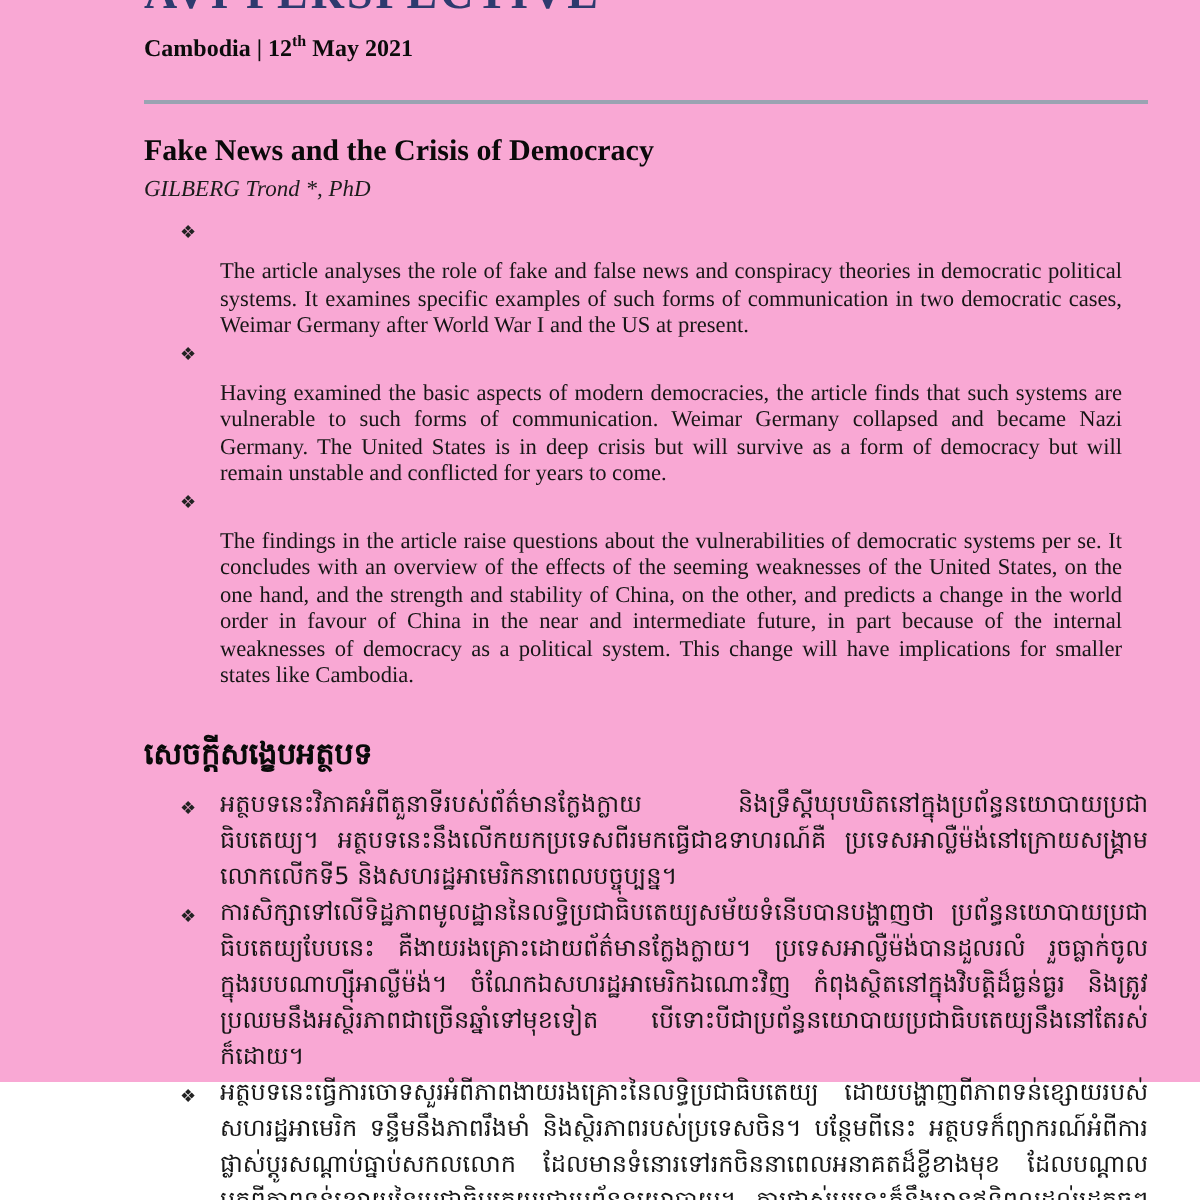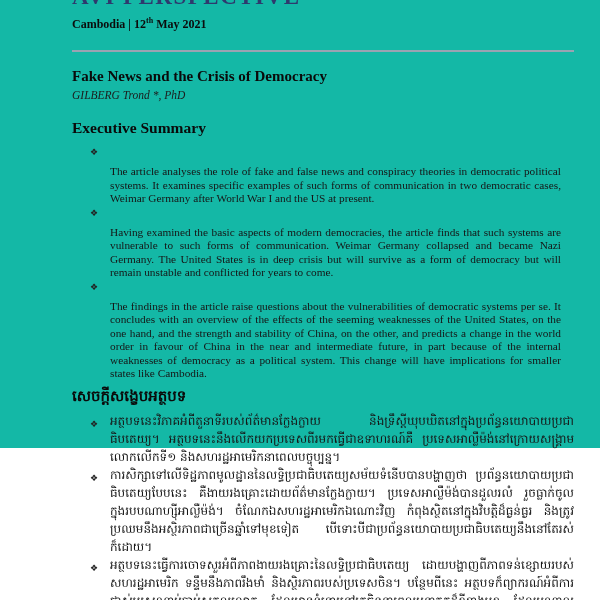--- a/index.html
+++ b/index.html
@@ -9,24 +9,24 @@
   }
   body {
     width: 600px;
     height: 600px;
     overflow: hidden;
     font-family: "Liberation Serif", serif;
     color: #111111;
   }
   .page {
     width: 600px;
-    height: 448px;
+    height: 541px;
     box-sizing: border-box;
     padding: 0 26px 0 72px;
-    background: #14b8a6;
+    background: #f9a8d4;
   }
   
   .masthead {
     height: 12px;
     overflow: hidden;
   }
   .masthead-title {
     display: block;
     font-family: "Liberation Serif", serif;
     font-weight: bold;
@@ -98,21 +98,21 @@
     text-align: justify;
   }
   ul.english-list li .bullet-text {
     font-size: 11.3px;
     line-height: 13.5px;
     padding-right: 13px;
     color: #161616;
     margin-top: 20px;
   }
   .khmer-heading {
-    margin-top: 4px;
+    margin-top: 20px;
     font-family: "DejaVu Sans", sans-serif;
     font-size: 15px;
     line-height: 22px;
     font-weight: bold;
     color: #0a0a0a;
   }
   ul.khmer-list {
     margin-top: 5px;
   }
   ul.khmer-list li .bullet-text {
@@ -136,21 +136,20 @@
   </div>
 
   <div class="dateline"><span>Cambodia | 12</span><sup>th</sup><span> May 2021</span></div>
 
   <hr class="rule">
 
   <div class="article-title">Fake News and the Crisis of Democracy</div>
 
   <div class="author-line">GILBERG Trond *, PhD</div>
 
-  <div class="section-heading">Executive Summary</div>
 
   <ul class="bullet-list english-list">
     <li>
       <span class="bullet-marker">❖</span>
       <span class="bullet-text">The article analyses the role of fake and false news and conspiracy theories in democratic political systems. It examines specific examples of such forms of communication in two democratic cases, Weimar Germany after World War I and the US at present.</span>
     </li>
     <li>
       <span class="bullet-marker">❖</span>
       <span class="bullet-text">Having examined the basic aspects of modern democracies, the article finds that such systems are vulnerable to such forms of communication. Weimar Germany collapsed and became Nazi Germany. The United States is in deep crisis but will survive as a form of democracy but will remain unstable and conflicted for years to come.</span>
     </li>
@@ -158,21 +157,21 @@
       <span class="bullet-marker">❖</span>
       <span class="bullet-text">The findings in the article raise questions about the vulnerabilities of democratic systems per se. It concludes with an overview of the effects of the seeming weaknesses of the United States, on the one hand, and the strength and stability of China, on the other, and predicts a change in the world order in favour of China in the near and intermediate future, in part because of the internal weaknesses of democracy as a political system. This change will have implications for smaller states like Cambodia.</span>
     </li>
   </ul>
 
   <div class="khmer-heading">សេចក្តីសង្ខេបអត្ថបទ</div>
 
   <ul class="bullet-list khmer-list">
     <li>
       <span class="bullet-marker">❖</span>
-      <span class="bullet-text">អត្ថបទនេះវិភាគអំពីតួនាទីរបស់ព័ត៌មានក្លែងក្លាយ និងទ្រឹស្តីឃុបឃិតនៅក្នុងប្រព័ន្ធនយោបាយប្រជាធិបតេយ្យ។ អត្ថបទនេះនឹងលើកយកប្រទេសពីរមកធ្វើជាឧទាហរណ៍គឺ ប្រទេសអាល្លឺម៉ង់នៅក្រោយសង្គ្រាមលោកលើកទី១ និងសហរដ្ឋអាមេរិកនាពេលបច្ចុប្បន្ន។</span>
+      <span class="bullet-text">អត្ថបទនេះវិភាគអំពីតួនាទីរបស់ព័ត៌មានក្លែងក្លាយ និងទ្រឹស្តីឃុបឃិតនៅក្នុងប្រព័ន្ធនយោបាយប្រជាធិបតេយ្យ។ អត្ថបទនេះនឹងលើកយកប្រទេសពីរមកធ្វើជាឧទាហរណ៍គឺ ប្រទេសអាល្លឺម៉ង់នៅក្រោយសង្គ្រាមលោកលើកទី5 និងសហរដ្ឋអាមេរិកនាពេលបច្ចុប្បន្ន។</span>
     </li>
     <li>
       <span class="bullet-marker">❖</span>
       <span class="bullet-text">ការសិក្សាទៅលើទិដ្ឋភាពមូលដ្ឋាននៃលទ្ធិប្រជាធិបតេយ្យសម័យទំនើបបានបង្ហាញថា ប្រព័ន្ធនយោបាយប្រជាធិបតេយ្យបែបនេះ គឺងាយរងគ្រោះដោយព័ត៌មានក្លែងក្លាយ។ ប្រទេសអាល្លឺម៉ង់បានដួលរលំ រួចធ្លាក់ចូលក្នុងរបបណាហ្ស៊ីអាល្លឺម៉ង់។ ចំណែកឯសហរដ្ឋអាមេរិកឯណោះវិញ កំពុងស្ថិតនៅក្នុងវិបត្តិដ៏ធ្ងន់ធ្ងរ និងត្រូវប្រឈមនឹងអស្ថិរភាពជាច្រើនឆ្នាំទៅមុខទៀត បើទោះបីជាប្រព័ន្ធនយោបាយប្រជាធិបតេយ្យនឹងនៅតែរស់ក៏ដោយ។</span>
     </li>
     <li>
       <span class="bullet-marker">❖</span>
       <span class="bullet-text">អត្ថបទនេះធ្វើការចោទសួរអំពីភាពងាយរងគ្រោះនៃលទ្ធិប្រជាធិបតេយ្យ ដោយបង្ហាញពីភាពទន់ខ្សោយរបស់សហរដ្ឋអាមេរិក ទន្ទឹមនឹងភាពរឹងមាំ និងស្ថិរភាពរបស់ប្រទេសចិន។ បន្ថែមពីនេះ អត្ថបទក៏ព្យាករណ៍អំពីការផ្លាស់ប្តូរសណ្តាប់ធ្នាប់សកលលោក ដែលមានទំនោរទៅរកចិននាពេលអនាគតដ៏ខ្លីខាងមុខ ដែលបណ្តាលមកពីភាពទន់ខ្សោយនៃប្រជាធិបតេយ្យជាប្រព័ន្ធនយោបាយ។ ការផ្លាស់ប្តូរនេះក៏នឹងមានឥទ្ធិពលដល់រដ្ឋតូចៗដូចជាកម្ពុជាផងដែរ។</span>
     </li>
   </ul>

